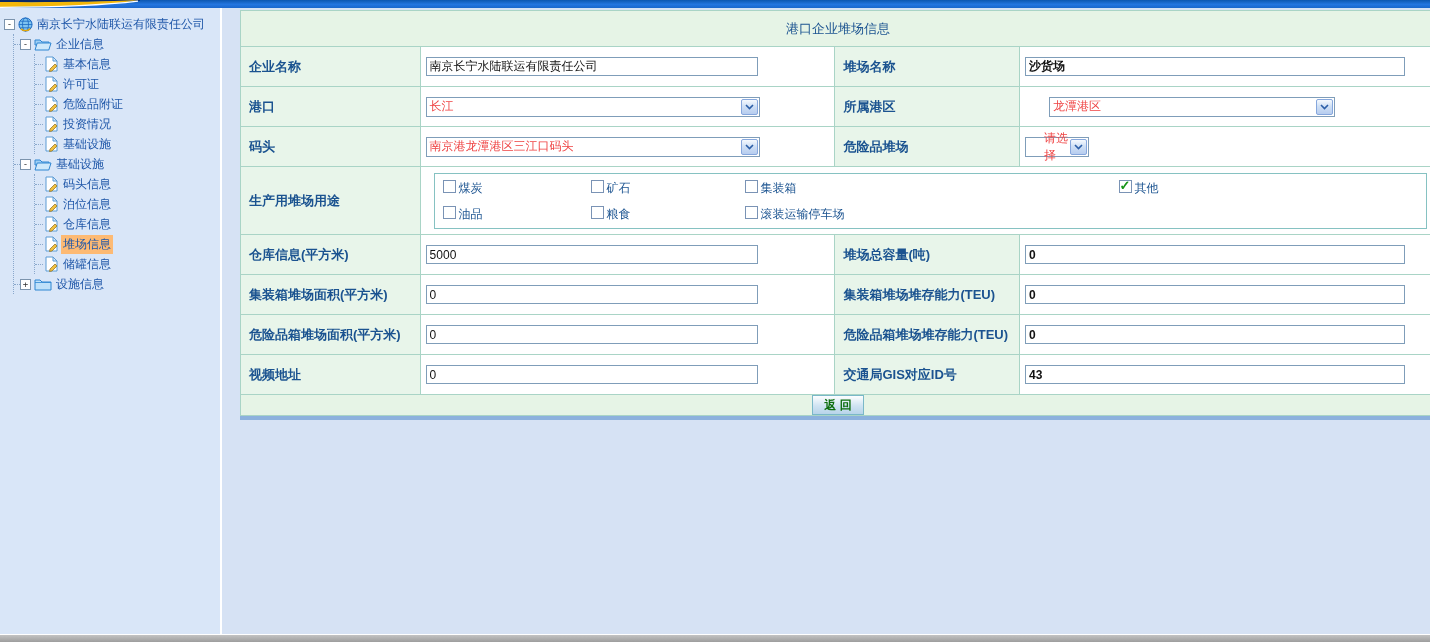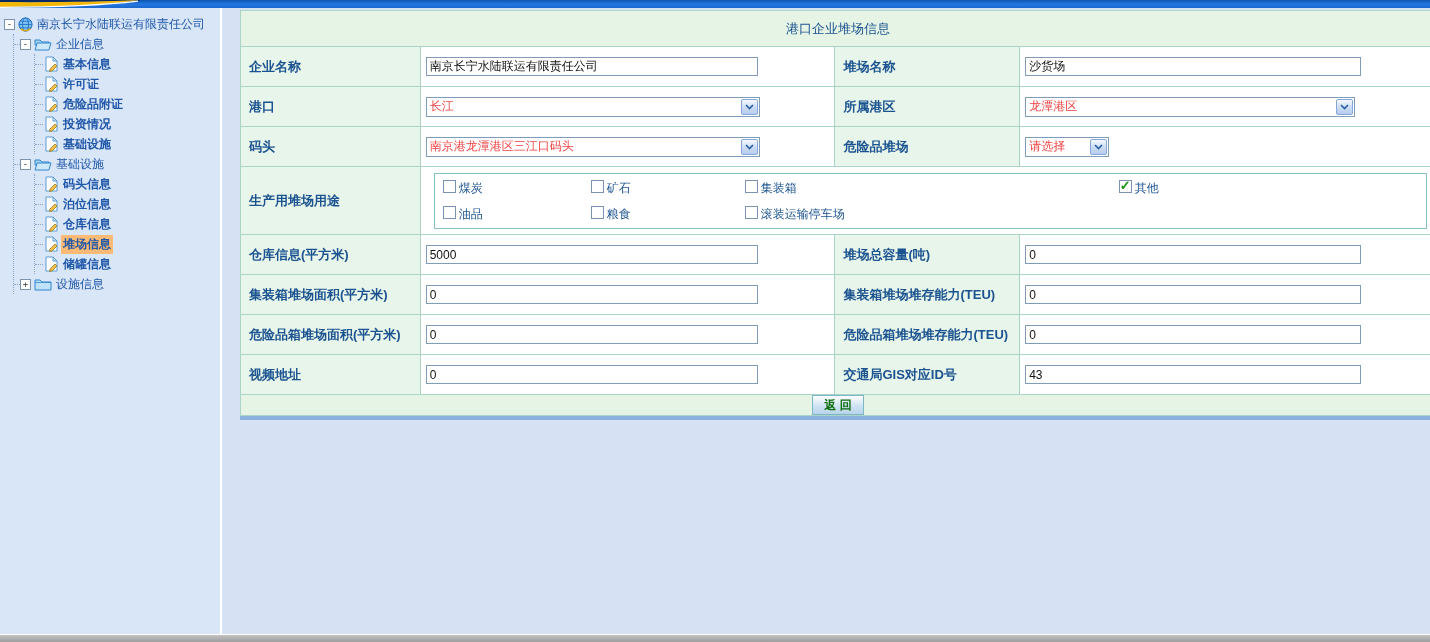--- a/index.html
+++ b/index.html
@@ -18,46 +18,46 @@
   .trow { display:flex; align-items:center; height:20px; cursor:pointer; }
   .trow .lbl { padding:1px 2px; }
   .trow.selected .lbl { background:#fdba74; }
   .expander { width:11px; height:11px; border:1px solid #7b93ad; background:#fff;
               font-family:"DejaVu Sans Mono", monospace; font-size:9px; line-height:8px;
               text-align:center; color:#333; flex:0 0 auto; margin-right:2px; }
   .stub { width:8px; border-top:1px dotted #8aa8cc; flex:0 0 auto; }
   .stub.w6 { width:6px; }
   .icon { margin:0 2px 0 1px; flex:0 0 auto; display:inline-flex; }
   .kids1 { margin-left:9px; border-left:1px dotted #8aa8cc; }
-  .kids2 { margin-left:20px; border-left:1px dotted #8aa8cc;font-weight:bold; }
+  .kids2 { margin-left:20px; border-left:1px dotted #8aa8cc; }
 
   
   .main { position:absolute; top:8px; left:236px; width:1206px; height:626px;
           background:#d6e2f4; overflow:hidden; }
 
   table.form { border-collapse:collapse; margin:2px 6px 0 4px; width:1196px;
                background:#fff; border:1px solid #8fb8d8; }
   table.form td { border:1px solid #a9d4c6; font-size:13px; color:#1b5390; }
   td.title-cell { background:#e6f4e6; text-align:center; height:36px;
                   font-size:28px; color:#1d55a0; }
   td.lab { background:#e8f5ea; padding-left:8px; height:40px;font-weight:bold; }
   td.inp { background:#fff; padding-left:5px; }
 
   input.txt { width:332px; height:19px; border:1px solid #7f9db9; font-size:12px;
               padding-left:3px; color:#111; font-family:"Liberation Sans",sans-serif; }
-  input.txt.r { width:336px; }
+  input.txt.r { width:380px;font-weight:bold; }
 
   .xpselect { height:20px; border:1px solid #7f9db9; background:#fff; display:flex;
               align-items:center; font-size:12px; color:#ef4444; cursor:pointer; }
   .xpselect .val { flex:1 1 auto; padding-left:3px; overflow:hidden; }
   .arrowbtn { width:17px; height:16px; margin:1px; flex:0 0 auto;
               border:1px solid #86a7dd; border-radius:2px;
               background:linear-gradient(180deg,#f6fafe,#cfe0f5 45%,#b7cdef);
               display:flex; align-items:center; justify-content:center; }
-  .w334 { width:334px; } .w330 { width:330px; } .w64 { width:84px; }
+  .w334 { width:334px; } .w330 { width:286px;margin-left:24px; } .w64 { width:64px;padding-left:15px; }
 
   .cbx-wrap { margin:5px 8px; border:1px solid #86c2c2; height:56px;
               display:grid; grid-template-columns:148px 154px 374px 1fr;
               grid-auto-rows:26px; align-items:center; padding:2px 0 2px 8px; }
   .cbx-item { display:flex; font-size:12px; color:#1b5390; }
   .cbx { width:13px; height:13px; border:1px solid #7a93b5; background:#fff;
          margin-right:3px; position:relative; flex:0 0 auto; cursor:pointer; }
   .cbx .tick { position:absolute; left:0px; top:-3px; color:#169416;
                font-size:13px; font-weight:bold; }
 

